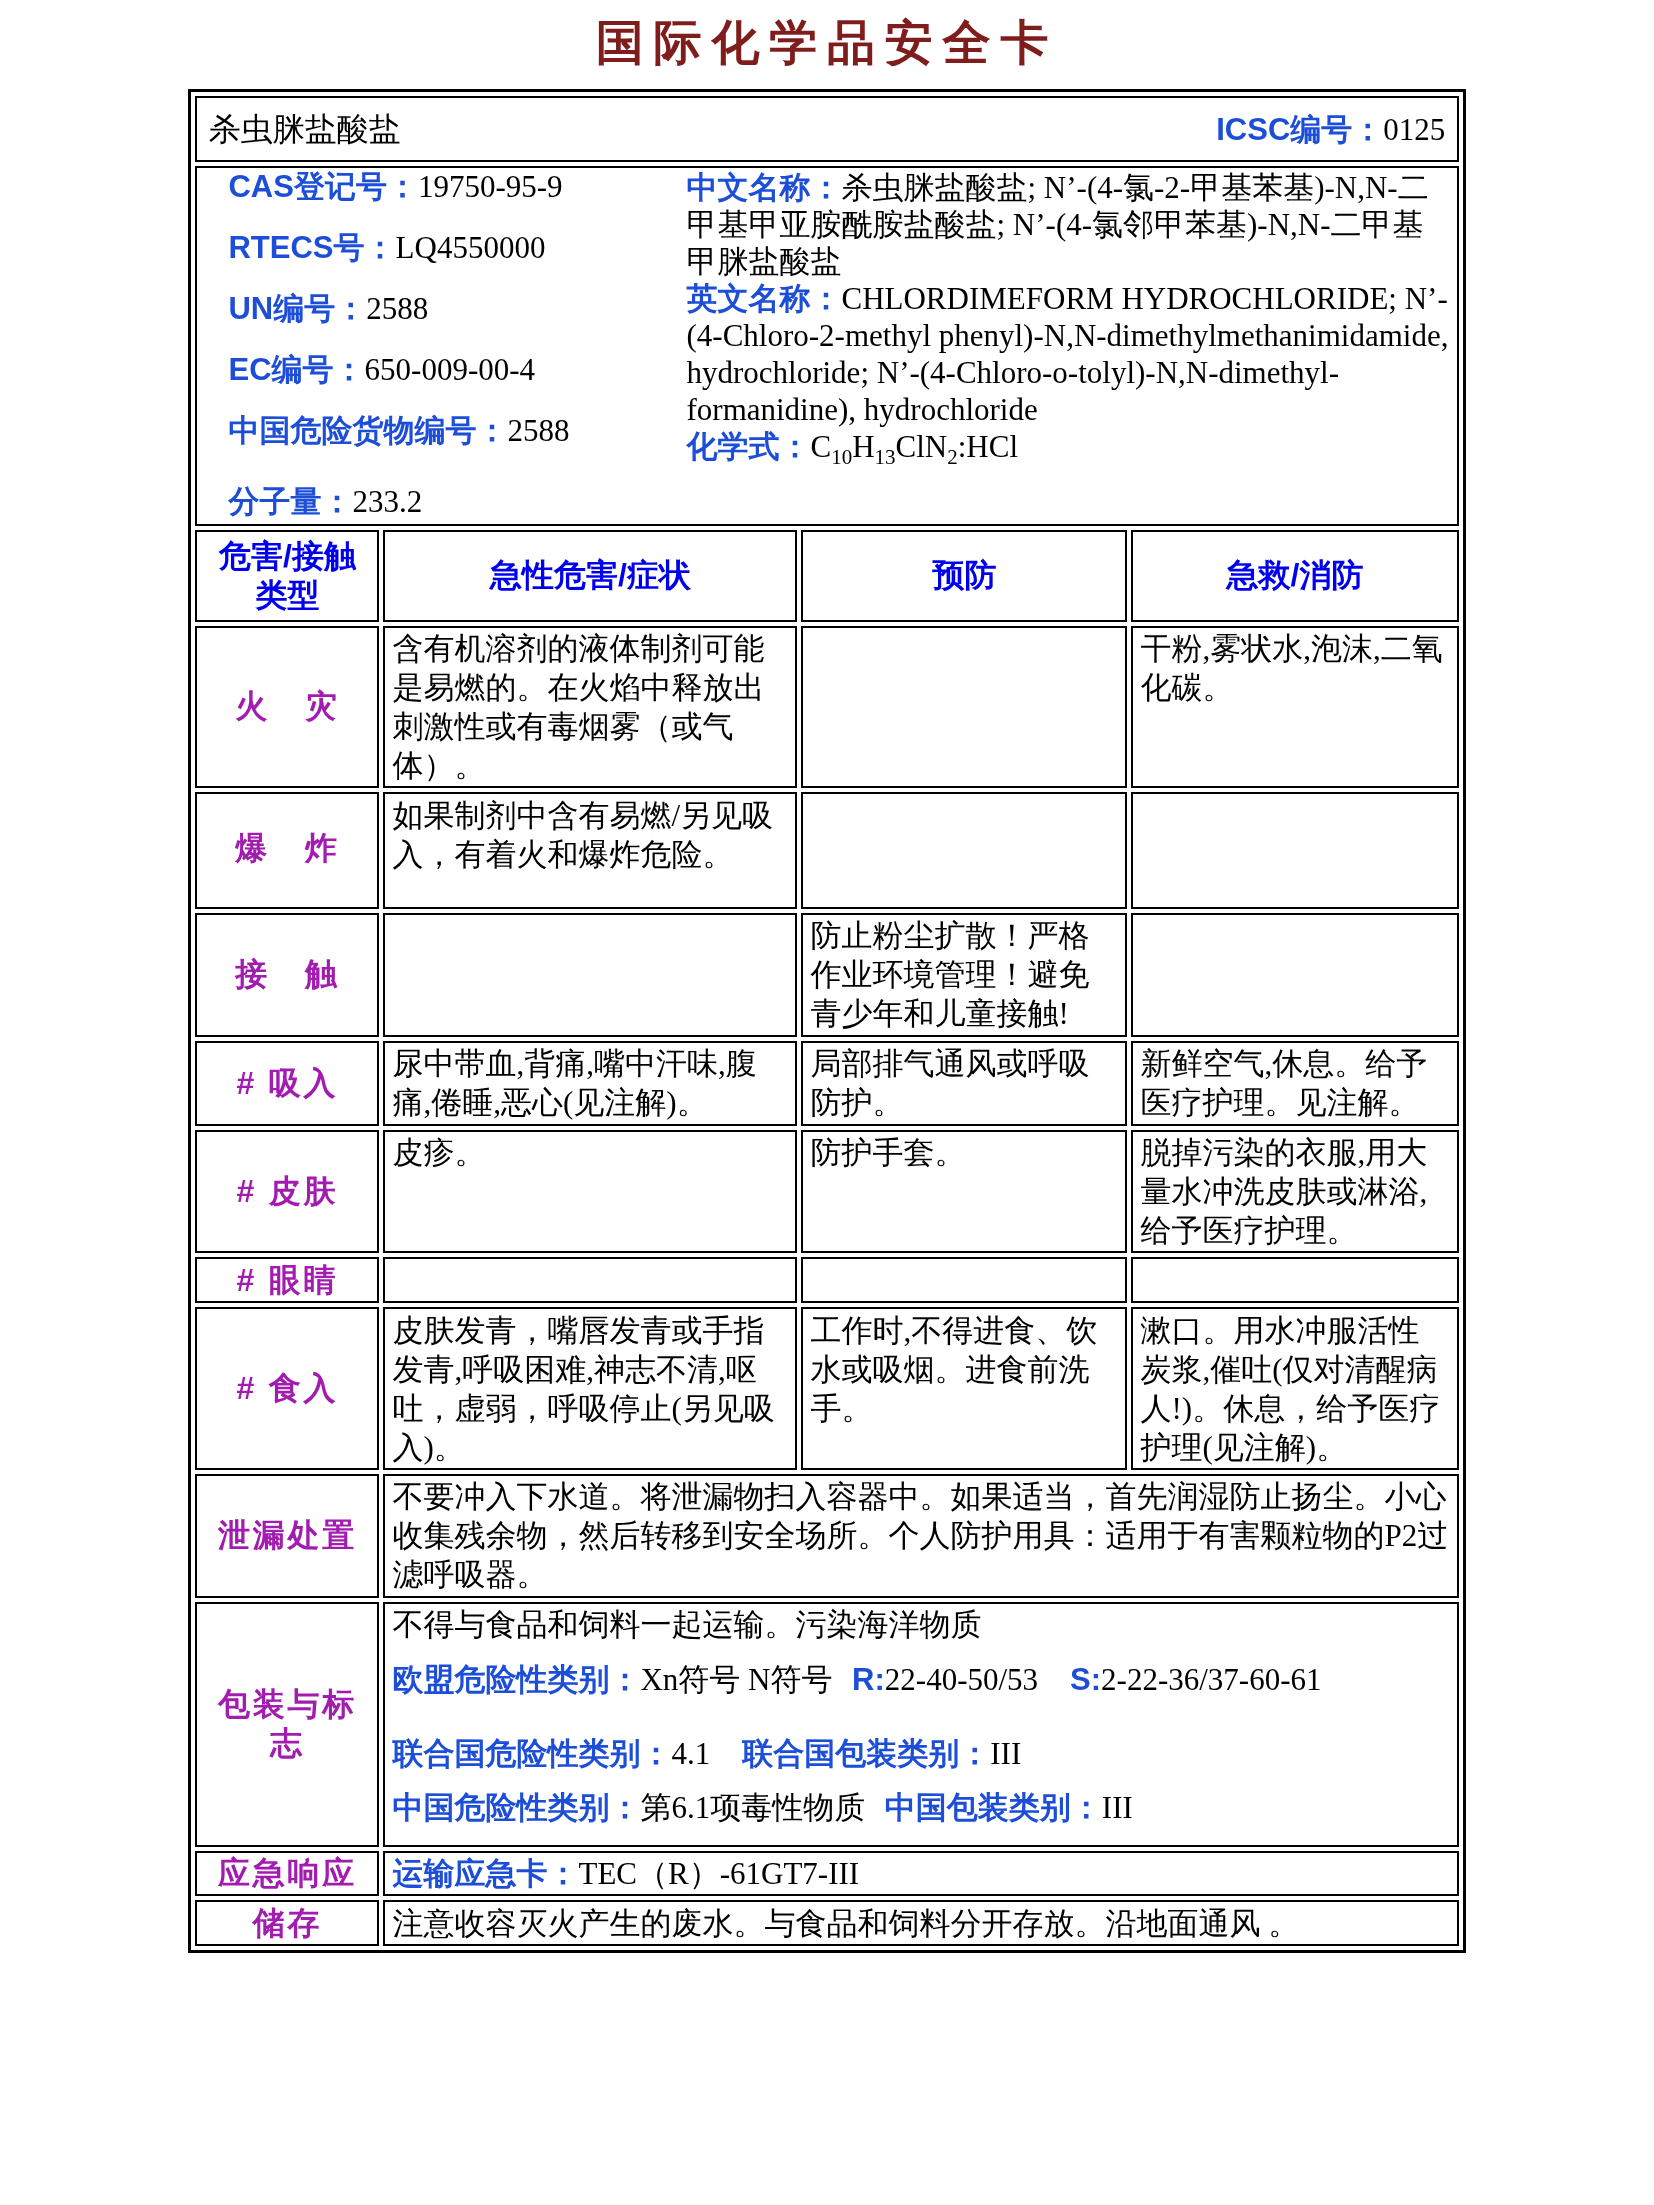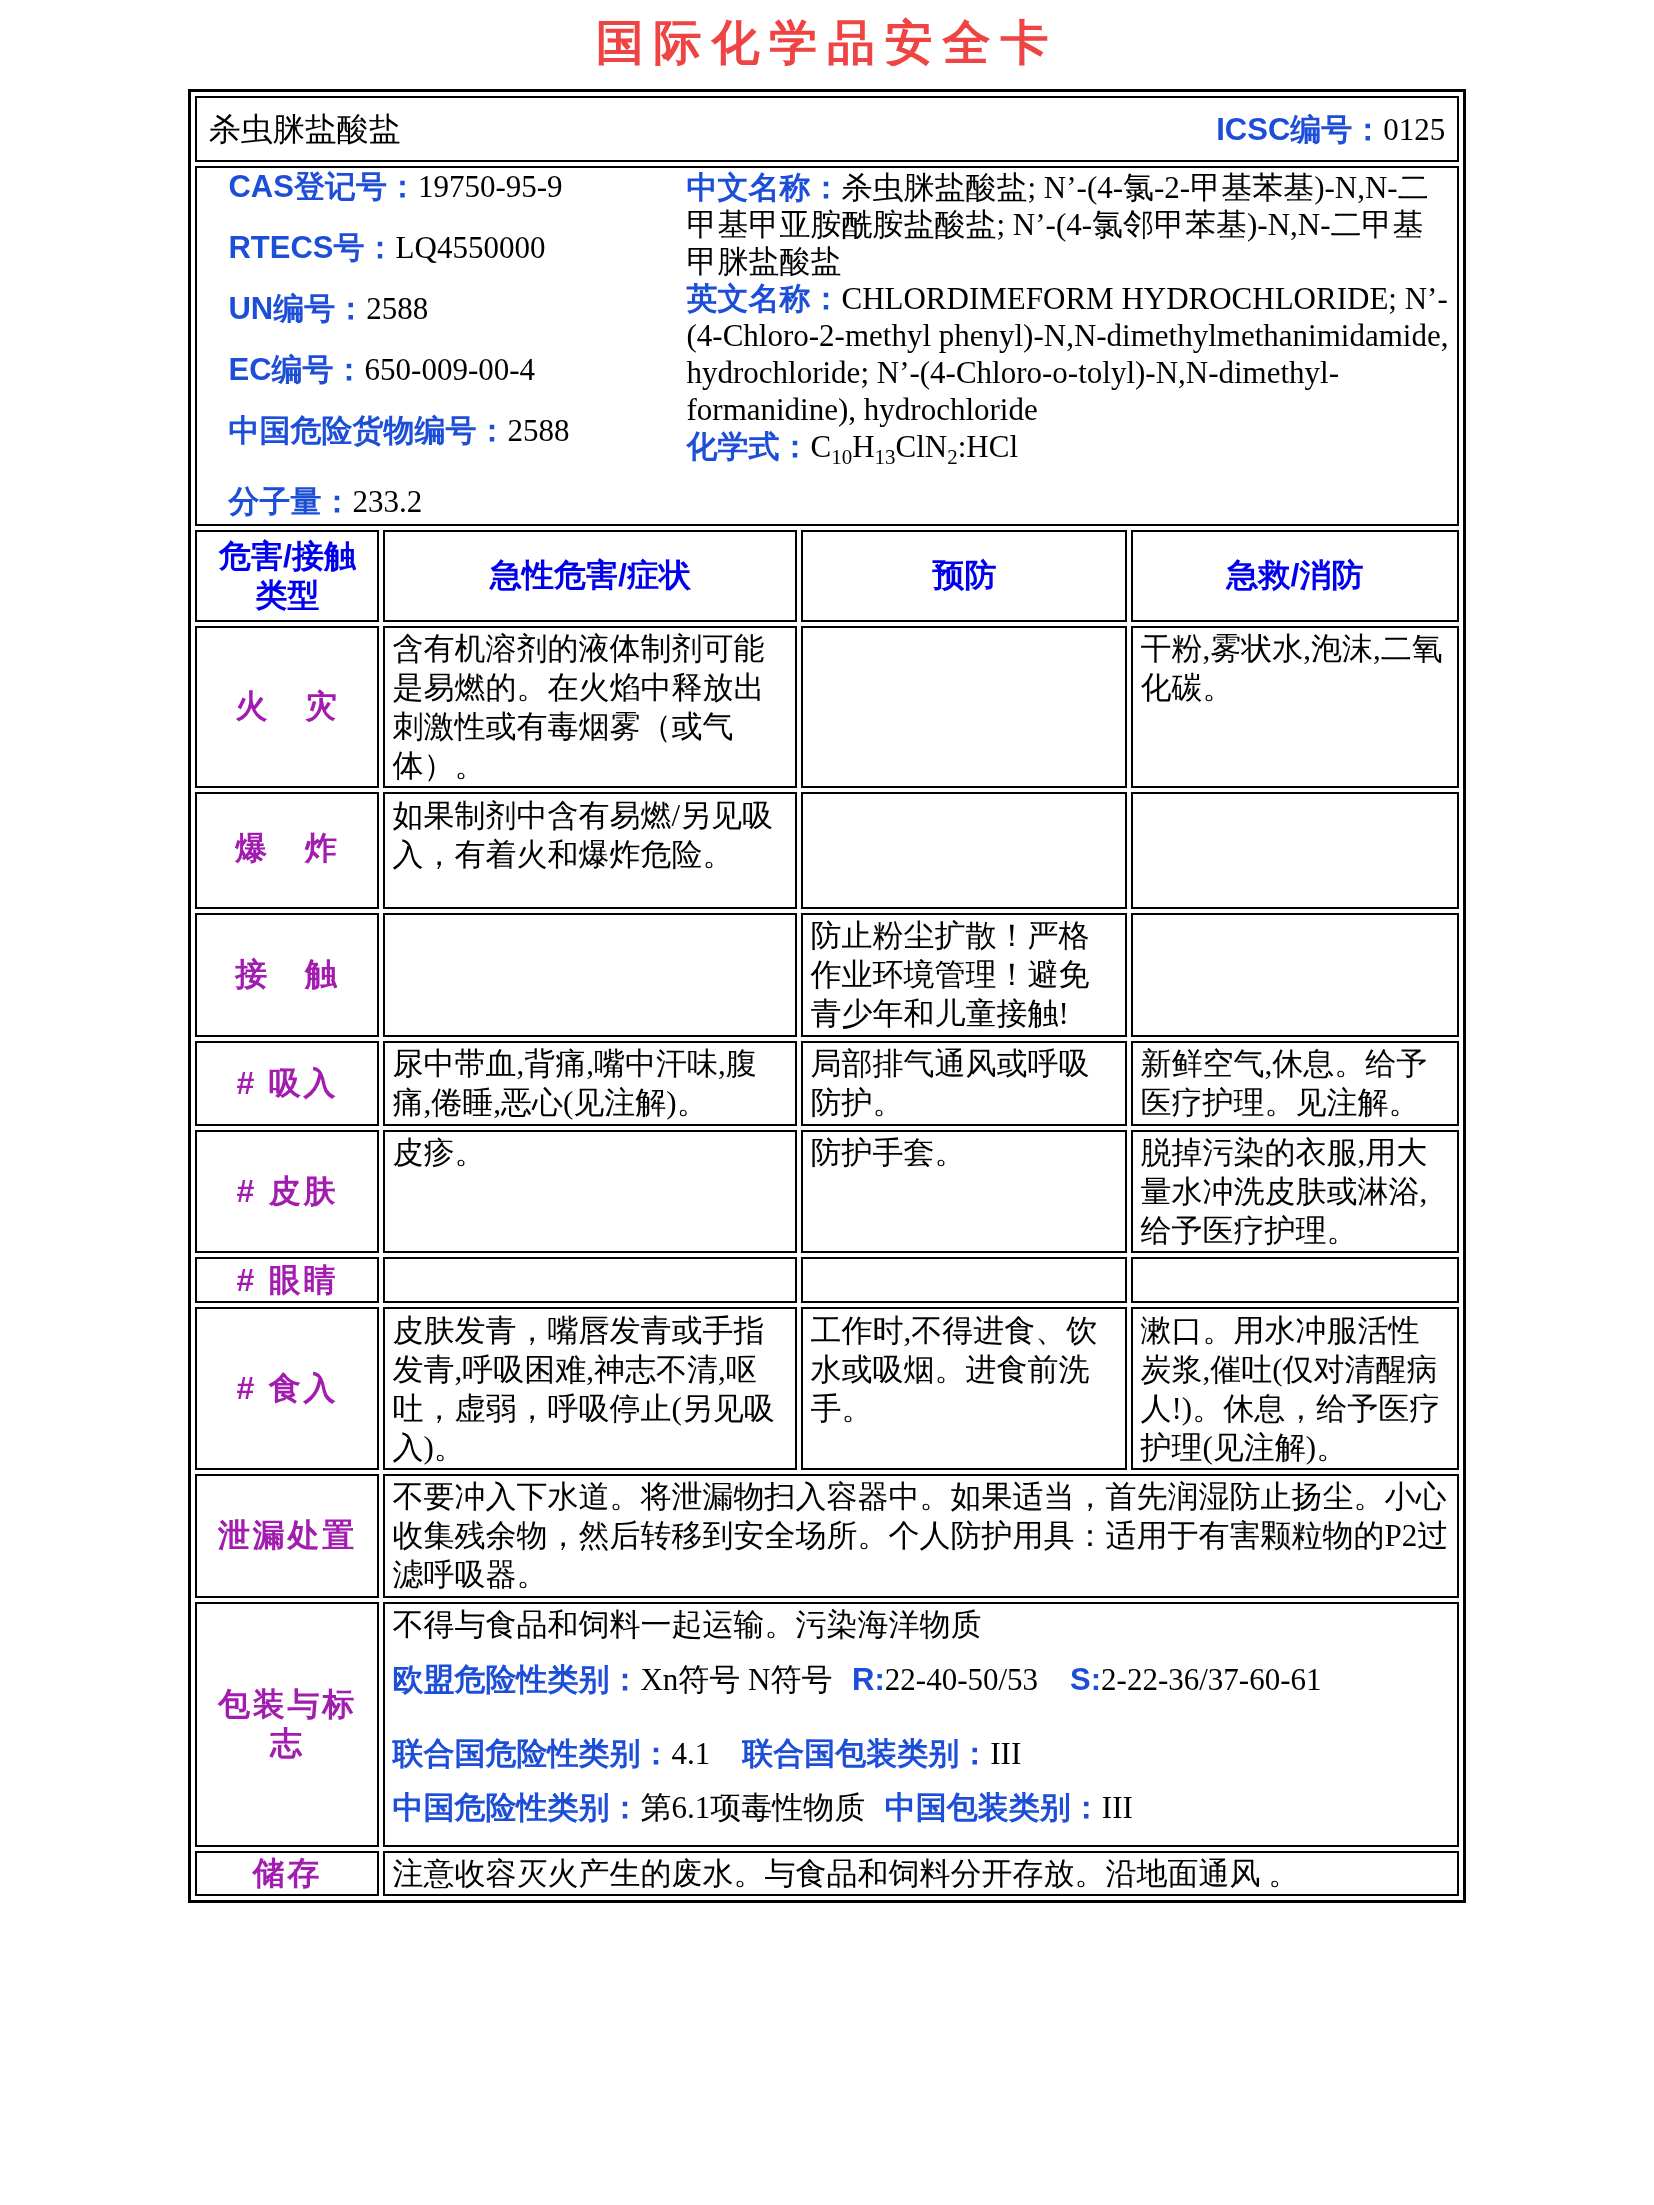--- a/index.html
+++ b/index.html
@@ -2,21 +2,21 @@
 <html style="font-size:11.2px"><head>
 <meta charset="utf-8">
 <style>
   html,body{margin:0;padding:0;}
   body{
     width:1654px;height:2205px;background:#ffffff;color:#000;
     font-family:"Liberation Serif","DejaVu Serif",serif;
     font-size:31px;
   }
   .page-title{
-    text-align:center;color:#ef4444;font-weight:bold;
+    text-align:center;color:#7f1d1d;font-weight:bold;
     font-size:48px;letter-spacing:9.8px;
     font-family:"Liberation Serif","DejaVu Serif",serif;
     padding-top:11.2px;margin:0;
   }
   table.card{
     width:1250px;margin:14px auto 0 auto;
     border:3.5px solid #000;
     border-collapse:separate;border-spacing:4.2px;
     table-layout:fixed;
   }
@@ -208,20 +208,26 @@
       </p>
       <p class="p-un">
         <span class="lbl">联合国危险性类别：</span><span>4.1</span><span class="lbl gap-l">联合国包装类别：</span><span>III</span>
       </p>
       <p class="p-cn">
         <span class="lbl">中国危险性类别：</span><span>第6.1项毒性物质</span><span class="lbl gap-m">中国包装类别：</span><span>III</span>
       </p>
     </td>
   </tr>
 
+  <tr>
+    <td class="rowlabel h-emer">应急响应</td>
+    <td colspan="3">
+      <span class="lbl">运输应急卡：</span><span>TEC（R）-61GT7-III</span>
+    </td>
+  </tr>
 
   <tr>
     <td class="rowlabel h-stor">储存</td>
     <td colspan="3">注意收容灭火产生的废水。与食品和饲料分开存放。沿地面通风 。</td>
   </tr>
 
 </tbody>
   </table>
 
 

